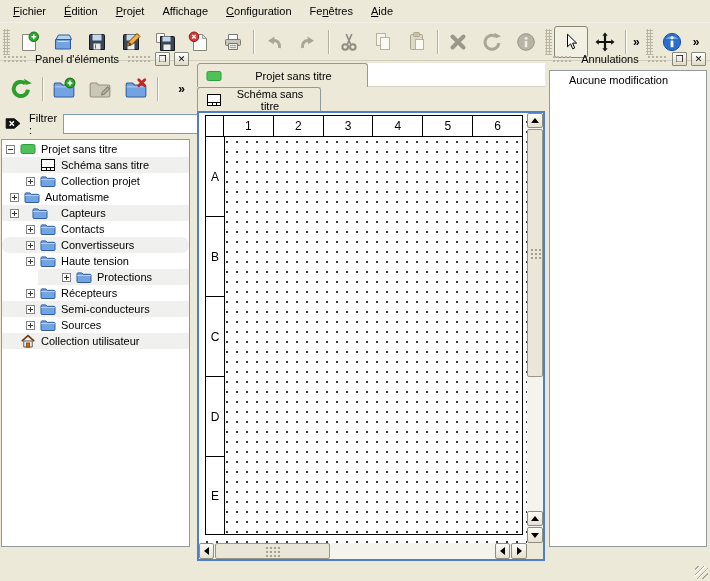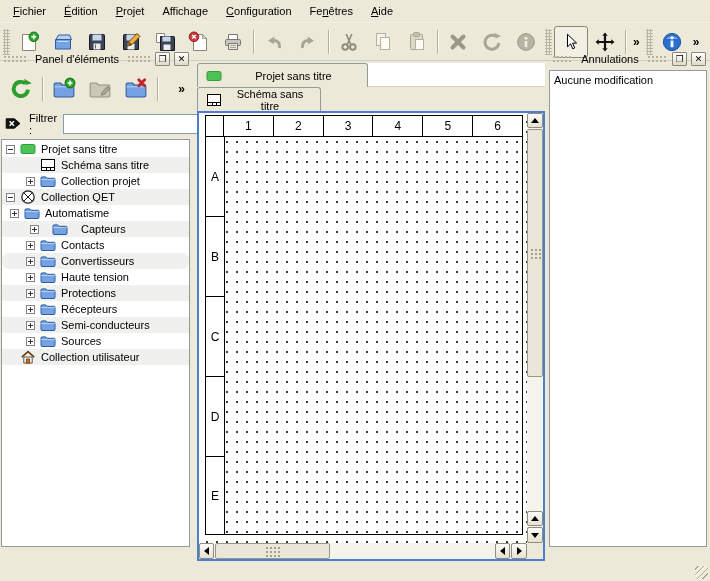--- a/index.html
+++ b/index.html
@@ -88,21 +88,21 @@
   .a{ width:0; height:0; }
   .a-up{ border-left:4px solid transparent; border-right:4px solid transparent; border-bottom:5px solid #000;}
   .a-down{ border-left:4px solid transparent; border-right:4px solid transparent; border-top:5px solid #000;}
   .a-left{ border-top:4px solid transparent; border-bottom:4px solid transparent; border-right:5px solid #000;}
   .a-right{ border-top:4px solid transparent; border-bottom:4px solid transparent; border-left:5px solid #000;}
   #vscroll{ position:absolute; right:0; top:0; width:16px; height:430px; background:#f5f4ec;}
   #hscroll{ position:absolute; left:0; bottom:0; width:328px; height:16px; background:#f5f4ec;}
   #sb-corner{ position:absolute; right:0; bottom:0; width:16px; height:16px; background:#ece9d8;}
   
   #undo-list{ flex:1; margin:2px 2px 0 0; background:#fff; border:1px solid #919b9c; padding:2px 1px;}
-  .undo-item{ height:16px; padding:1px 3px; }
+  .undo-item{ height:16px; padding:1px 18px; }
   
   #statusbar{ position:absolute; left:0; bottom:0; width:710px; height:20px; background:#ece9d8;}
   #size-grip{ position:absolute; right:2px; bottom:2px; width:13px; height:13px;
     background:repeating-linear-gradient(135deg, transparent 0 2px, #aba794 2px 3px, #f8f7f0 3px 4px);}
 </style>
 </head>
 <body>
 
 <div id="app">
 
@@ -326,41 +326,31 @@
         <div class="tree-row" style="padding-left: 24px;">
           <span class="exp plus"></span>
           <span class="tree-icon">
             <svg width="16" height="16" viewBox="0 0 16 16">
               <path d="M1 4.8c0-.5.4-.9.9-.9h3.9l1.4 1.4h6.9c.5 0 .9.4.9.9v6.4c0 .5-.4.9-.9.9H1.9c-.5 0-.9-.4-.9-.9z" fill="#74a3e3" stroke="#2e5c9e"></path>
               <path d="M1.2 6.6h13.6" stroke="#b8d2f2"></path>
             </svg>
           </span>
           <span>Collection projet</span>
         </div>
-        <div class="tree-row shaded" style="padding-left: 4px;">
-          <span class="exp minus"></span>
-          <span class="tree-icon">
-            <svg width="16" height="16" viewBox="0 0 16 16">
-              <circle cx="8" cy="8" r="6.2" fill="#fff" stroke="#1a1a1a" stroke-width="1.2"></circle>
-              <path d="M3.9 3.9l8.2 8.2M12.1 3.9L3.9 12.1" stroke="#1a1a1a"></path>
-            </svg>
-          </span>
-          <span>Collection QET</span>
-        </div>
         <div class="tree-row" style="padding-left: 8px;">
           <span class="exp plus"></span>
           <span class="tree-icon">
             <svg width="16" height="16" viewBox="0 0 16 16">
               <path d="M1 4.8c0-.5.4-.9.9-.9h3.9l1.4 1.4h6.9c.5 0 .9.4.9.9v6.4c0 .5-.4.9-.9.9H1.9c-.5 0-.9-.4-.9-.9z" fill="#74a3e3" stroke="#2e5c9e"></path>
               <path d="M1.2 6.6h13.6" stroke="#b8d2f2"></path>
             </svg>
           </span>
           <span>Automatisme</span>
         </div>
-        <div class="tree-row shaded" style="padding-left: 28px; gap: 8px;">
+        <div class="tree-row shaded" style="padding-left: 8px; gap: 8px;">
           <span class="exp plus"></span>
           <span class="tree-icon">
             <svg width="16" height="16" viewBox="0 0 16 16">
               <path d="M1 4.8c0-.5.4-.9.9-.9h3.9l1.4 1.4h6.9c.5 0 .9.4.9.9v6.4c0 .5-.4.9-.9.9H1.9c-.5 0-.9-.4-.9-.9z" fill="#74a3e3" stroke="#2e5c9e"></path>
               <path d="M1.2 6.6h13.6" stroke="#b8d2f2"></path>
             </svg>
           </span>
           <span>Capteurs</span>
         </div>
         <div class="tree-row" style="padding-left: 24px;">
@@ -386,21 +376,21 @@
         <div class="tree-row" style="padding-left: 24px;">
           <span class="exp plus"></span>
           <span class="tree-icon">
             <svg width="16" height="16" viewBox="0 0 16 16">
               <path d="M1 4.8c0-.5.4-.9.9-.9h3.9l1.4 1.4h6.9c.5 0 .9.4.9.9v6.4c0 .5-.4.9-.9.9H1.9c-.5 0-.9-.4-.9-.9z" fill="#74a3e3" stroke="#2e5c9e"></path>
               <path d="M1.2 6.6h13.6" stroke="#b8d2f2"></path>
             </svg>
           </span>
           <span>Haute tension</span>
         </div>
-        <div class="tree-row shaded" style="padding-left: 24px;">
+        <div class="tree-row shaded" style="padding-left: 24px; margin-left: 36px;">
           <span class="exp plus"></span>
           <span class="tree-icon">
             <svg width="16" height="16" viewBox="0 0 16 16">
               <path d="M1 4.8c0-.5.4-.9.9-.9h3.9l1.4 1.4h6.9c.5 0 .9.4.9.9v6.4c0 .5-.4.9-.9.9H1.9c-.5 0-.9-.4-.9-.9z" fill="#74a3e3" stroke="#2e5c9e"></path>
               <path d="M1.2 6.6h13.6" stroke="#b8d2f2"></path>
             </svg>
           </span>
           <span>Protections</span>
         </div>
         <div class="tree-row" style="padding-left: 24px;">

